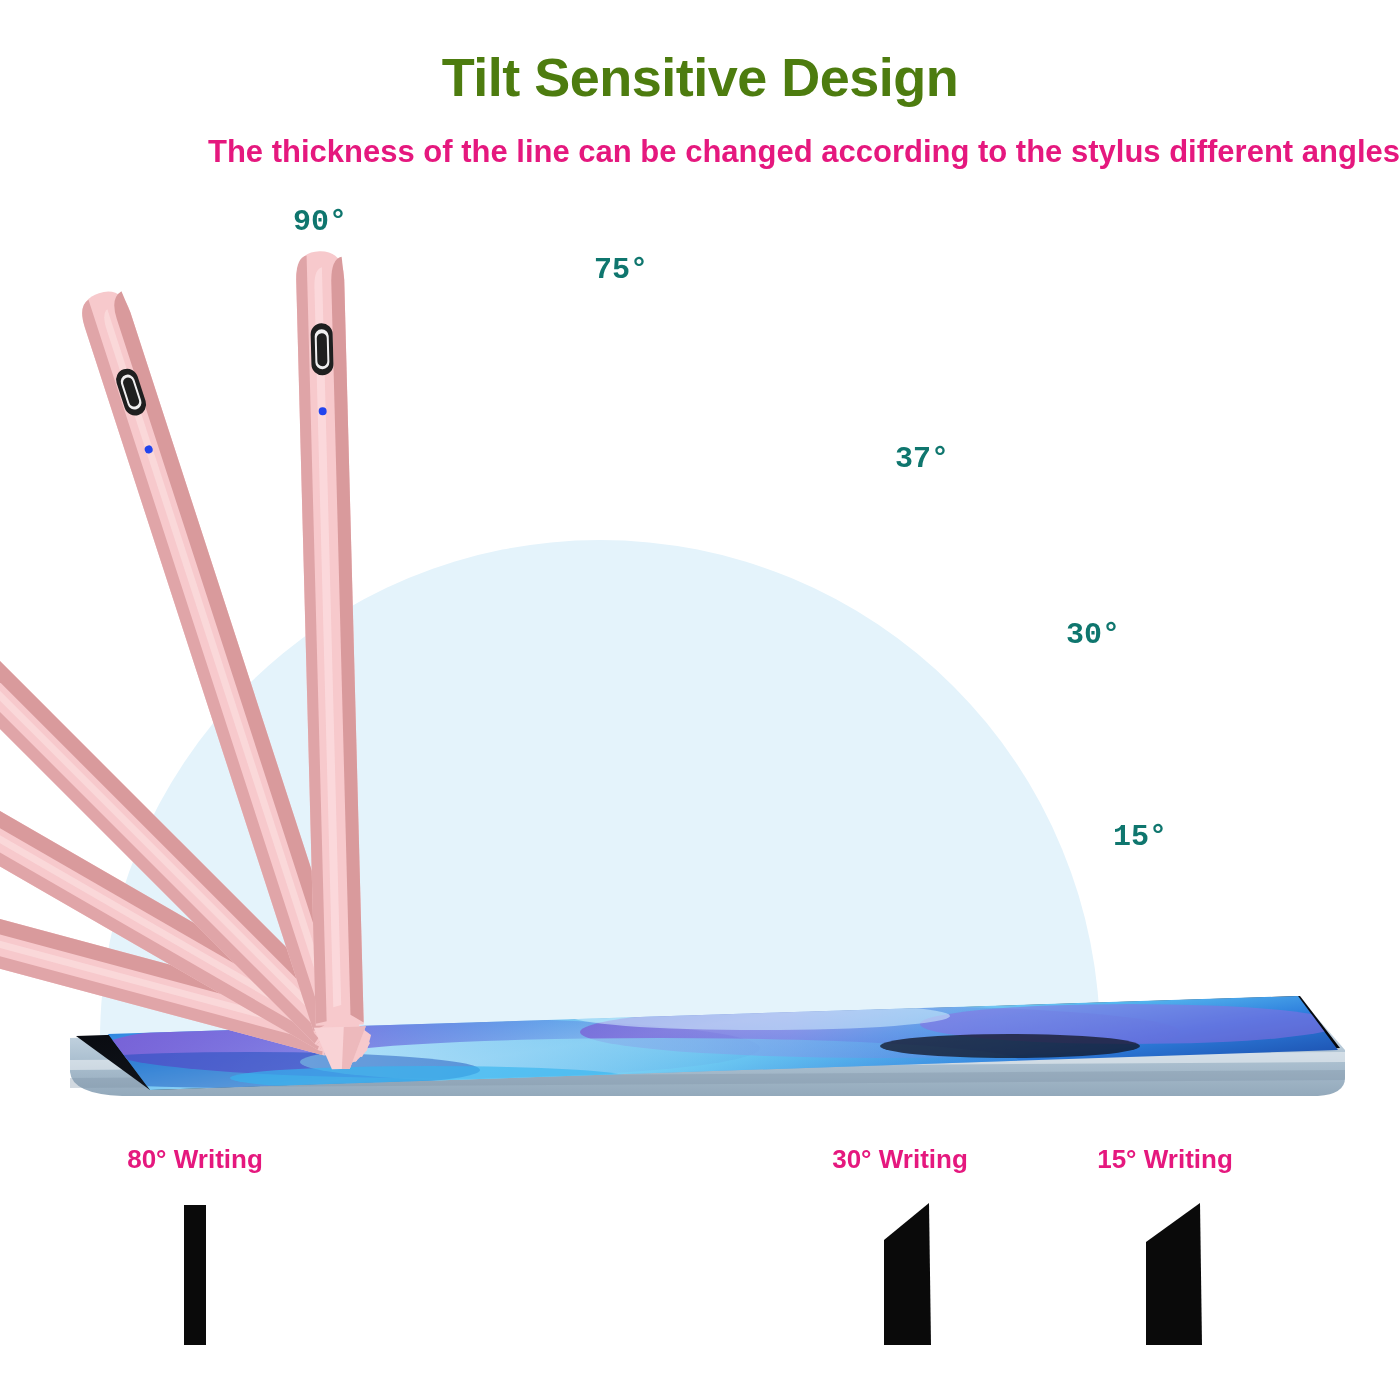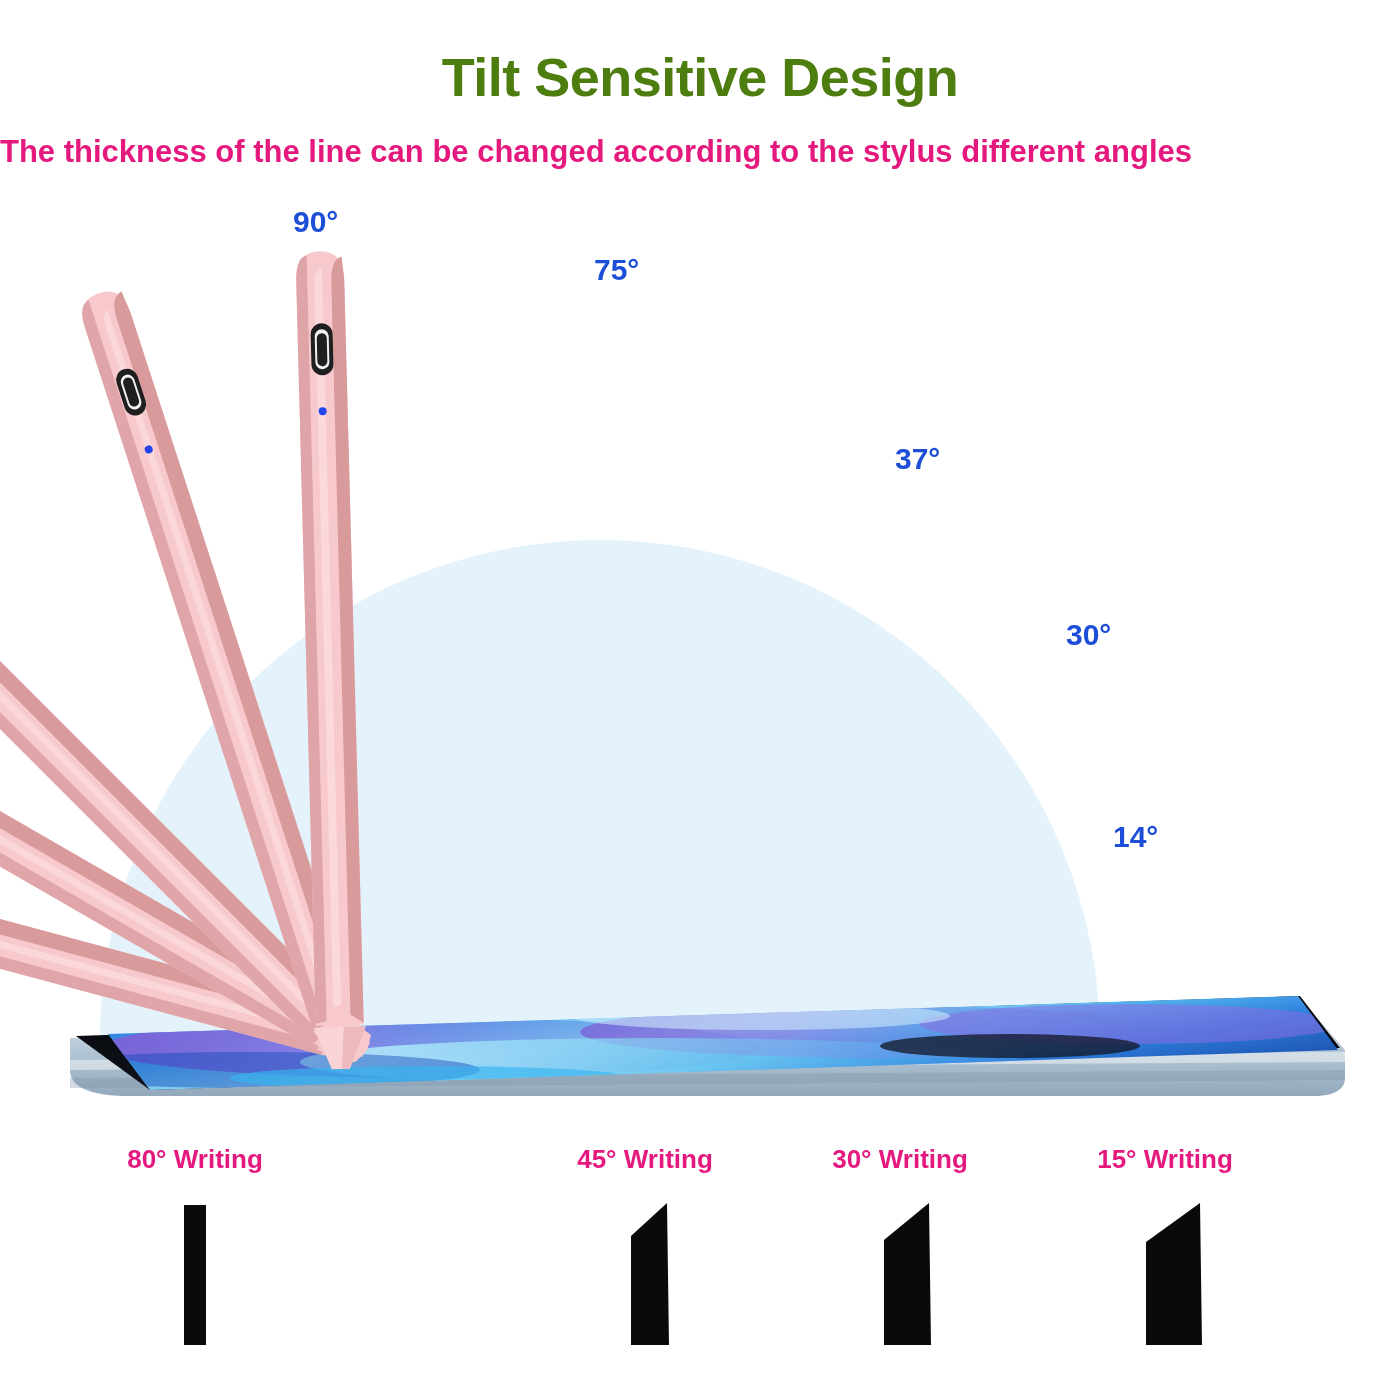--- a/index.html
+++ b/index.html
@@ -32,21 +32,21 @@
     letter-spacing: -0.5px;
     color: #4d7c0f;
     line-height: 1.1;
     white-space: nowrap;
   }
   .subtitle {
     position: absolute;
     top: 135px;
     left: 0;
     width: 1400px;
-    text-align: left;
+    text-align: right;
     font-size: 31px;
     font-weight: bold;
     color: #e5187e;
     line-height: 1.1;
     white-space: nowrap;
   }
 
   
   #stage {
     position: absolute;
@@ -55,23 +55,24 @@
     width: 1400px;
     height: 1120px;
   }
   #stage svg { display: block; }
 
   
   .angle-label {
     position: absolute;
     font-size: 30px;
     font-weight: bold;
-    color: #1d4ed8;
+    color: #0f766e;
     white-space: nowrap;
     letter-spacing: 0px;
+    font-family: Liberation Mono, monospace;
   }
 
   
   #legend {
     position: absolute;
     top: 1120px;
     left: 0;
     width: 1400px;
     height: 280px;
   }
@@ -239,43 +240,35 @@
         <circle cx="-1" cy="-624" r="4" fill="#2244ee"></circle>
         <path d="M -26 -8 L 26 -8 L 9 34 L -9 34 Z" fill="#f9d3d6"></path>
         <path d="M 4 -8 L 26 -8 L 9 34 L 1 34 Z" fill="#edb9bc"></path>
       </g>
     </svg>
 
     <div class="angle-label" style="left:293px; top:205px;">90°</div>
     <div class="angle-label" style="left:594px; top:253px;">75°</div>
     <div class="angle-label" style="left:895px; top:442px;">37°</div>
     <div class="angle-label" style="left:1026px; top:618px;margin-left:40px;">30°</div>
-    <div class="angle-label" style="left:1113px; top:820px;">14°</div>
+    <div class="angle-label" style="left:1113px; top:820px;">15°</div>
   </div>
 
   <div id="legend">
 
     <div class="legend-col" style="left:85px;">
       <div class="legend-label">80° Writing</div>
       <div class="legend-stroke">
         <svg width="120" height="150" viewBox="0 0 120 150">
           <path d="M 49 5 L 71 5 L 71 145 L 49 145 Z" fill="#0a0a0a"></path>
         </svg>
       </div>
     </div>
 
 
-    <div class="legend-col" style="left:535px;">
-      <div class="legend-label">45° Writing</div>
-      <div class="legend-stroke">
-        <svg width="120" height="150" viewBox="0 0 120 150">
-          <path d="M 82 3 L 84 145 L 46 145 L 46 36 Z" fill="#0a0a0a"></path>
-        </svg>
-      </div>
-    </div>
 
     <div class="legend-col" style="left:790px;">
       <div class="legend-label">30° Writing</div>
       <div class="legend-stroke">
         <svg width="120" height="150" viewBox="0 0 120 150">
           <path d="M 89 3 L 91 145 L 44 145 L 44 40 Z" fill="#0a0a0a"></path>
         </svg>
       </div>
     </div>
 

